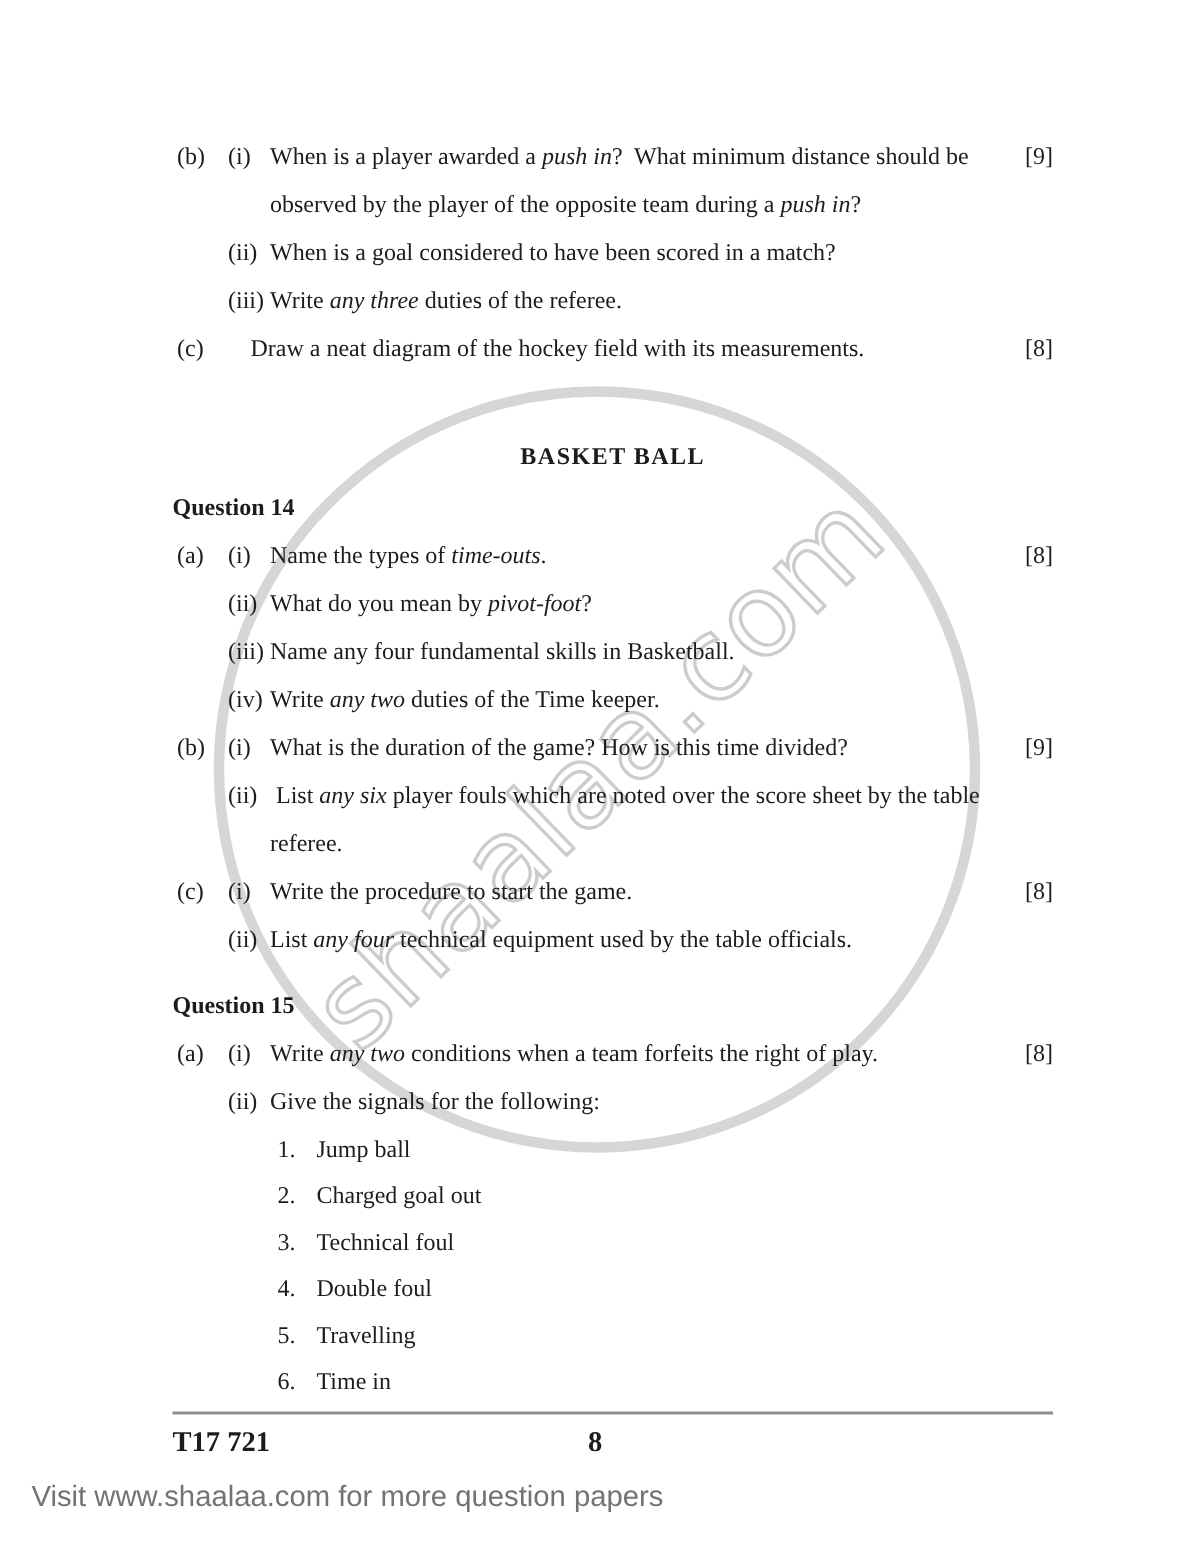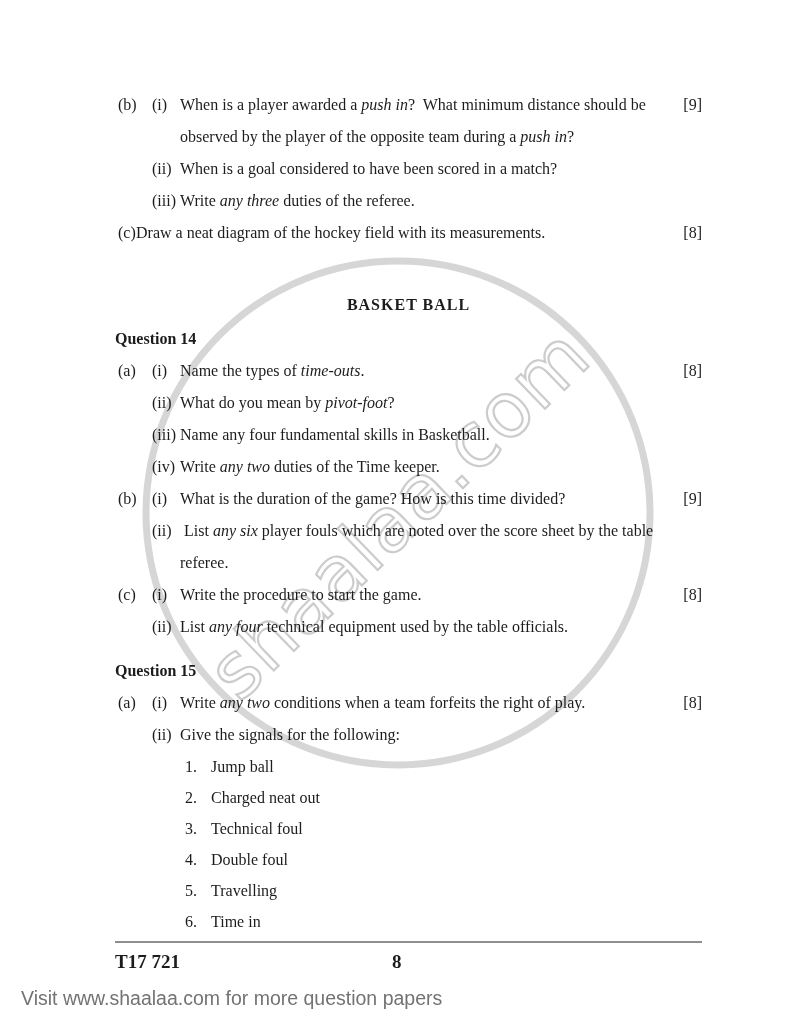--- a/index.html
+++ b/index.html
@@ -26,21 +26,21 @@
   }
   .row .l1{
     position:absolute;left:3px;top:0;
     line-height:32px;
   }
   .row .l2{
     position:absolute;left:37px;top:0;
     line-height:32px;
   }
   .row .qtext{margin-left:65px;}
-  .row.wide .qtext{margin-left:21px;}
+  .row.wide .qtext{margin-left:52px;}
   .row .line{
     height:32px;line-height:32px;
     white-space:pre;
   }
   .row .marks{
     position:absolute;right:0;top:0;
     line-height:32px;
   }
   .it{font-style:italic;}
   .center-heading{
@@ -206,21 +206,21 @@
         </div>
       </div>
 
     <div class="numlist">
         <div class="li">
           <span class="num">1.</span>
           <span class="li-text">Jump ball</span>
         </div>
         <div class="li">
           <span class="num">2.</span>
-          <span class="li-text">Charged neat out</span>
+          <span class="li-text">Charged goal out</span>
         </div>
         <div class="li">
           <span class="num">3.</span>
           <span class="li-text">Technical foul</span>
         </div>
         <div class="li">
           <span class="num">4.</span>
           <span class="li-text">Double foul</span>
         </div>
         <div class="li">

